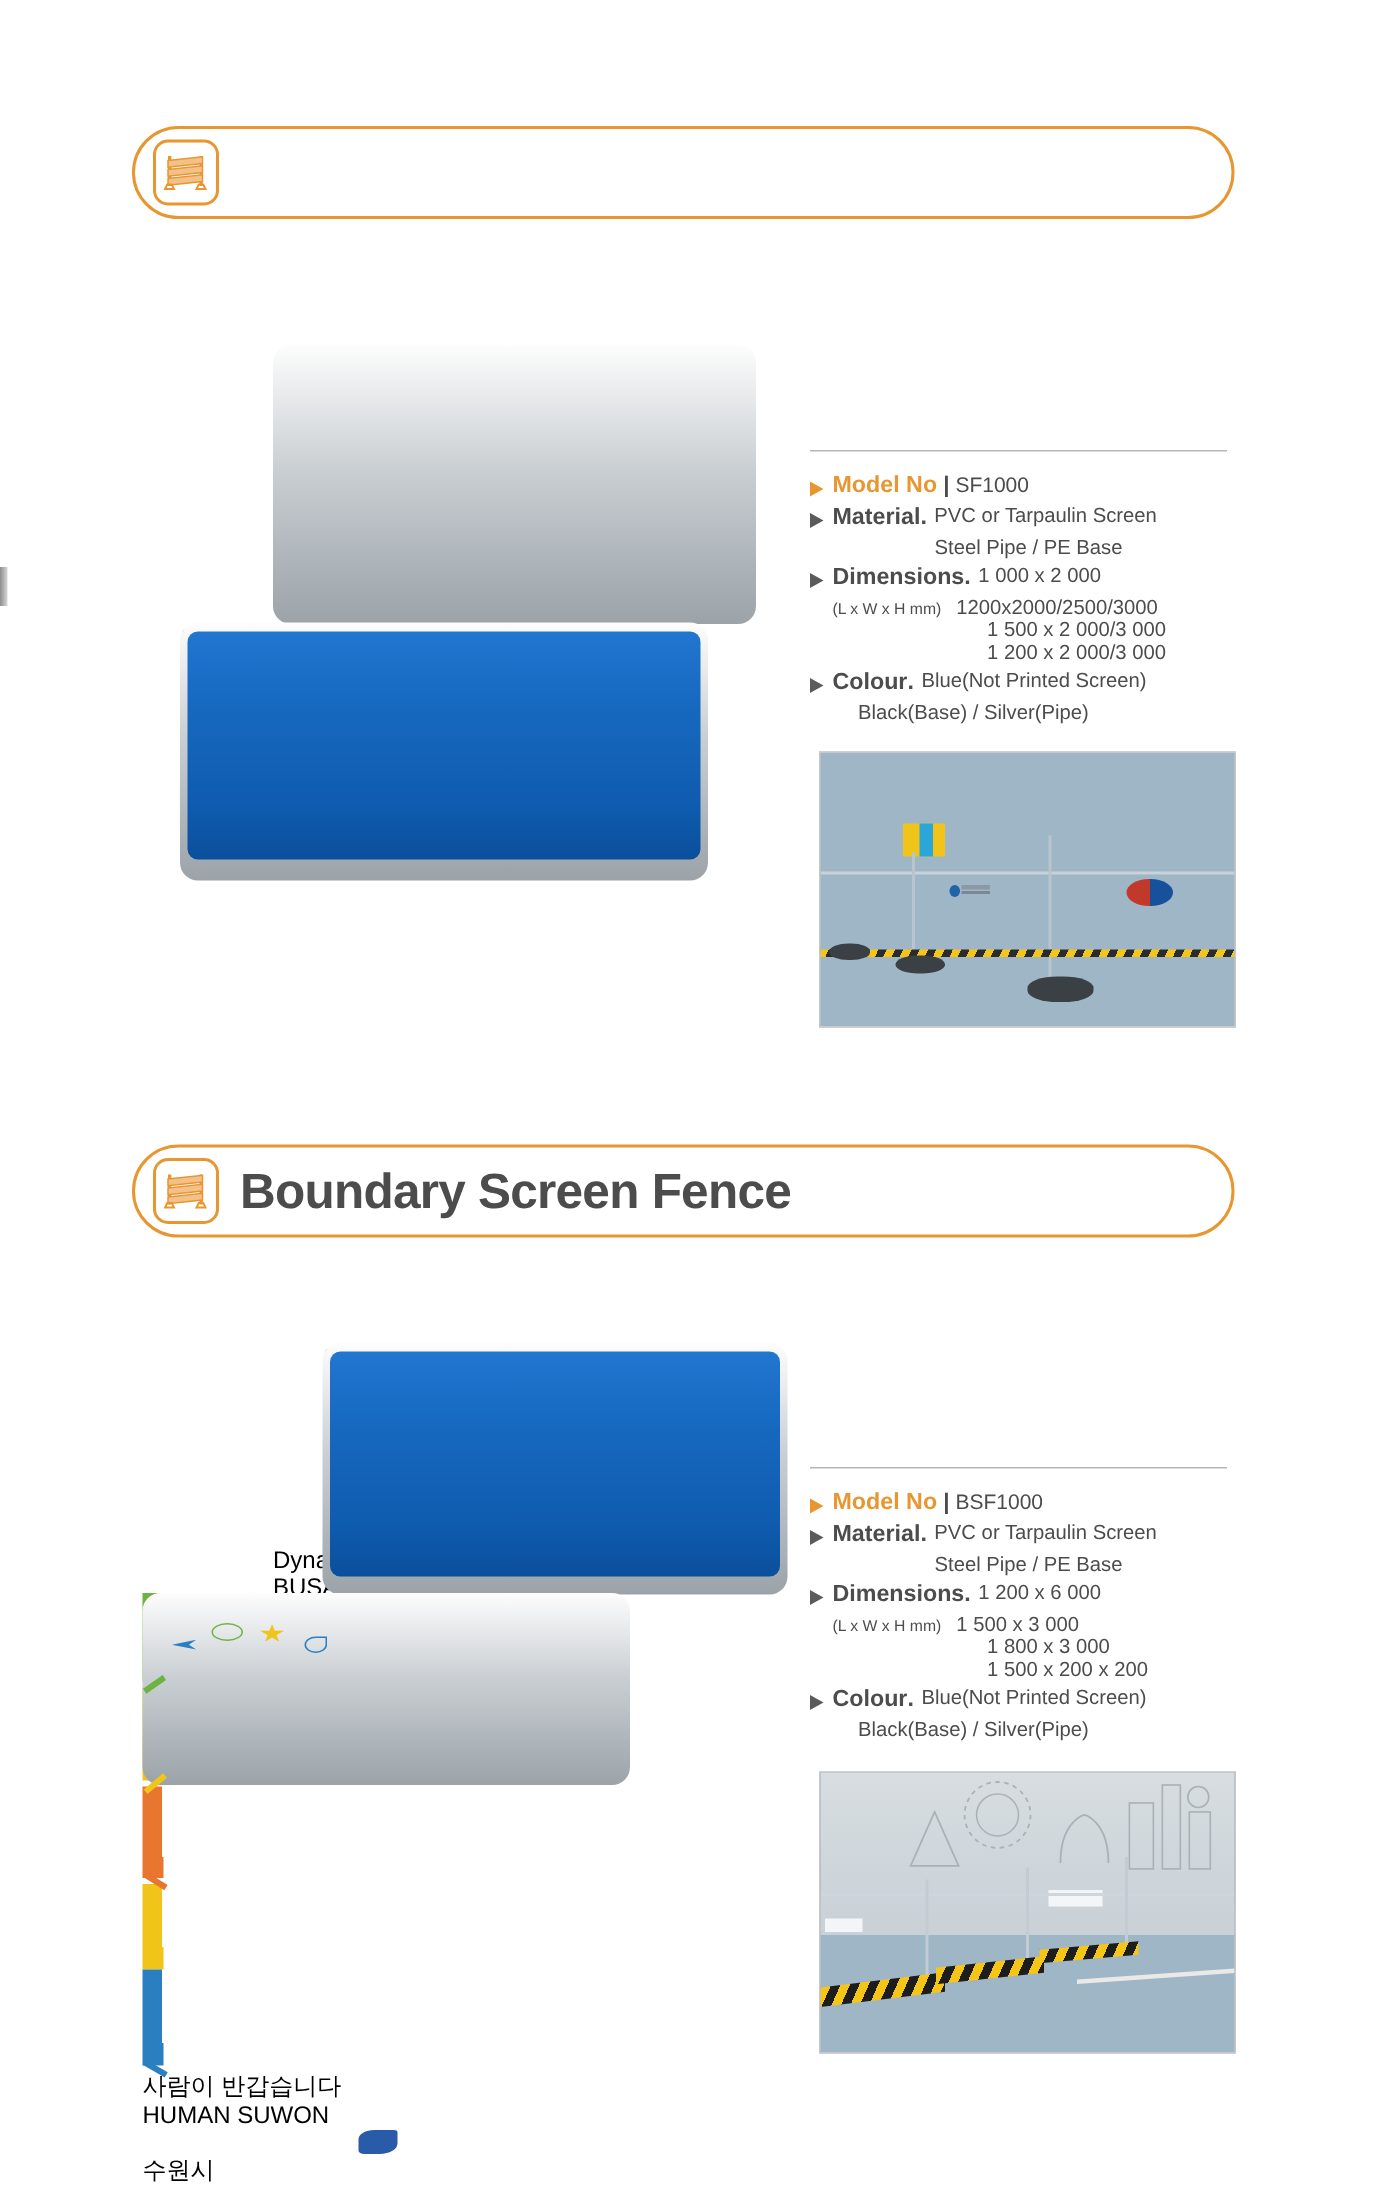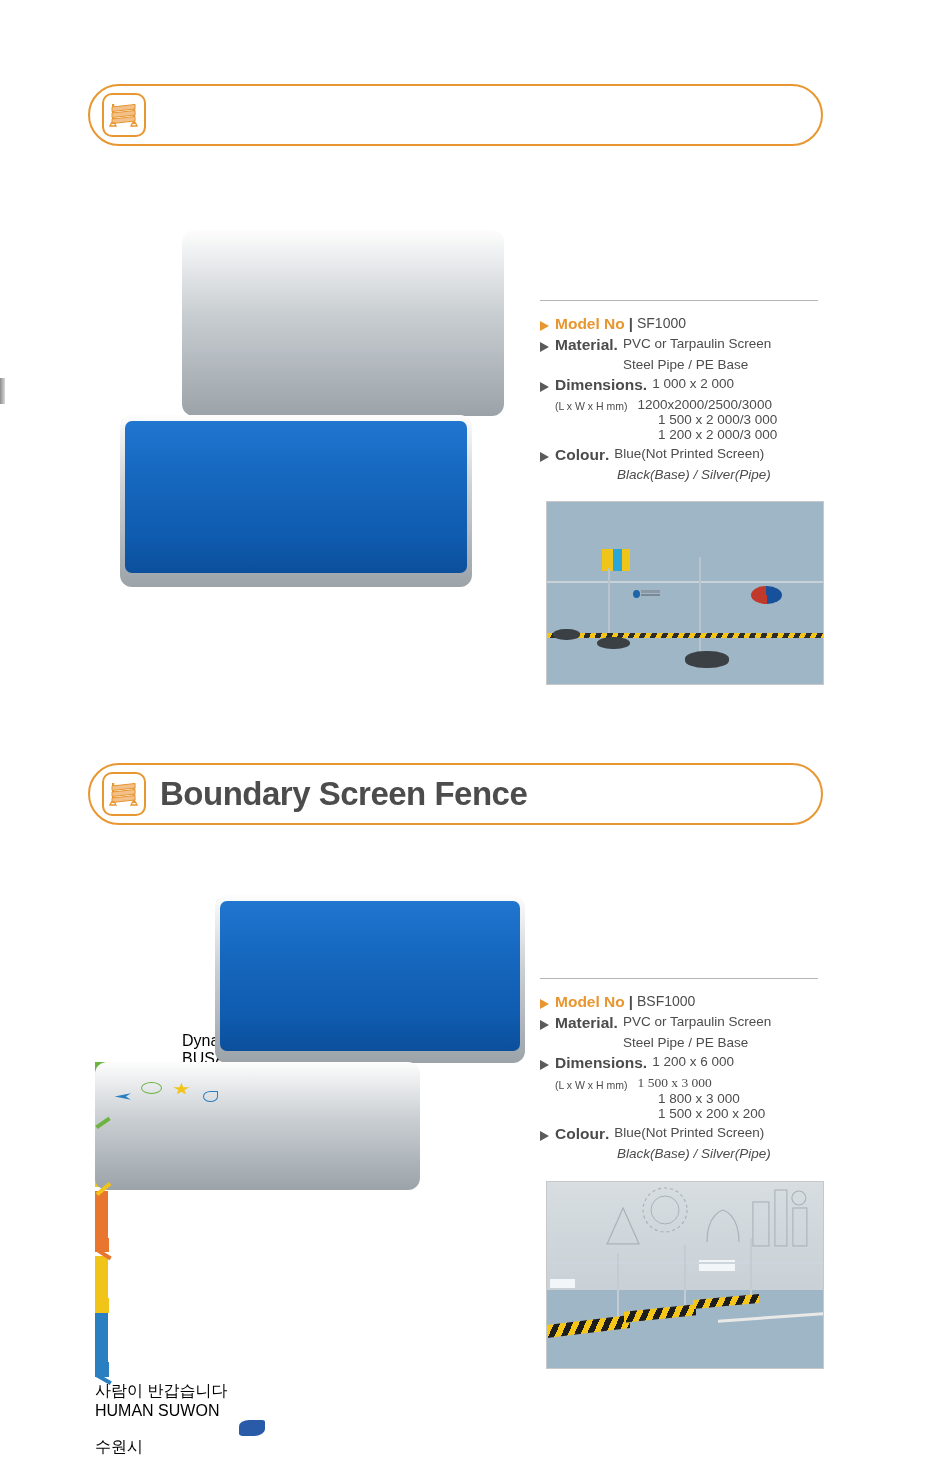--- a/index.html
+++ b/index.html
@@ -34,21 +34,21 @@
   .tri.orange{border-left-color:#e8962f;}
   .lbl{font-size:15.5px;font-weight:bold;color:#4c4c4c;white-space:nowrap;}
   .lbl.orange{color:#e8962f;}
   .sep{font-size:15px;font-weight:bold;color:#4c4c4c;margin:0 4px;}
   .val{font-size:13.5px;color:#4c4c4c;white-space:nowrap;}
   .val.big{font-size:14px;}
   .sub{font-size:10.5px;color:#4c4c4c;white-space:nowrap;}
   .cont{font-size:13.5px;color:#4c4c4c;white-space:nowrap;}
   .ind-mat{margin-left:83px;}
   .ind-dim{margin-left:118px;}
-  .ind-col{margin-left:77px;font-style:italic;}
+  .ind-col{margin-left:32px;}
   .dimrow{display:flex;align-items:flex-end;}
 
   
   .photo{position:absolute;border:1px solid #c8c8c8;overflow:hidden;background:#9fb6c6;}
 
   
   .art{position:absolute;}
   .pipe-frame{position:absolute;border-radius:12px;
     background:linear-gradient(180deg,#fdfdfd,#c9ced2 45%,#9ba3a9);}</style>
 </head>
@@ -293,21 +293,21 @@
     <div class="cont ind-mat">Steel Pipe / PE Base</div>
 
     <div class="spec-row" style="margin-top:4px;">
       <div class="tri"></div>
       <span class="lbl">Dimensions</span>
       <span class="lbl">.</span>
       <span class="val" style="margin-left:5px;">1 200 x 6 000</span>
     </div>
     <div class="dimrow">
       <span class="sub" style="margin-left:15px;">(L x W x H mm)</span>
-      <span class="cont" style="margin-left:10px;font-family:Liberation Serif, serif;">1 500 x 3 000</span>
+      <span class="cont" style="margin-left:10px;">1 500 x 3 000</span>
     </div>
     <div class="cont ind-dim">1 800 x 3 000</div>
     <div class="cont ind-dim">1 500 x 200 x 200</div>
 
     <div class="spec-row" style="margin-top:4px;">
       <div class="tri"></div>
       <span class="lbl">Colour</span>
       <span class="lbl">.</span>
       <span class="val" style="margin-left:5px;">Blue(Not Printed Screen)</span>
     </div>

